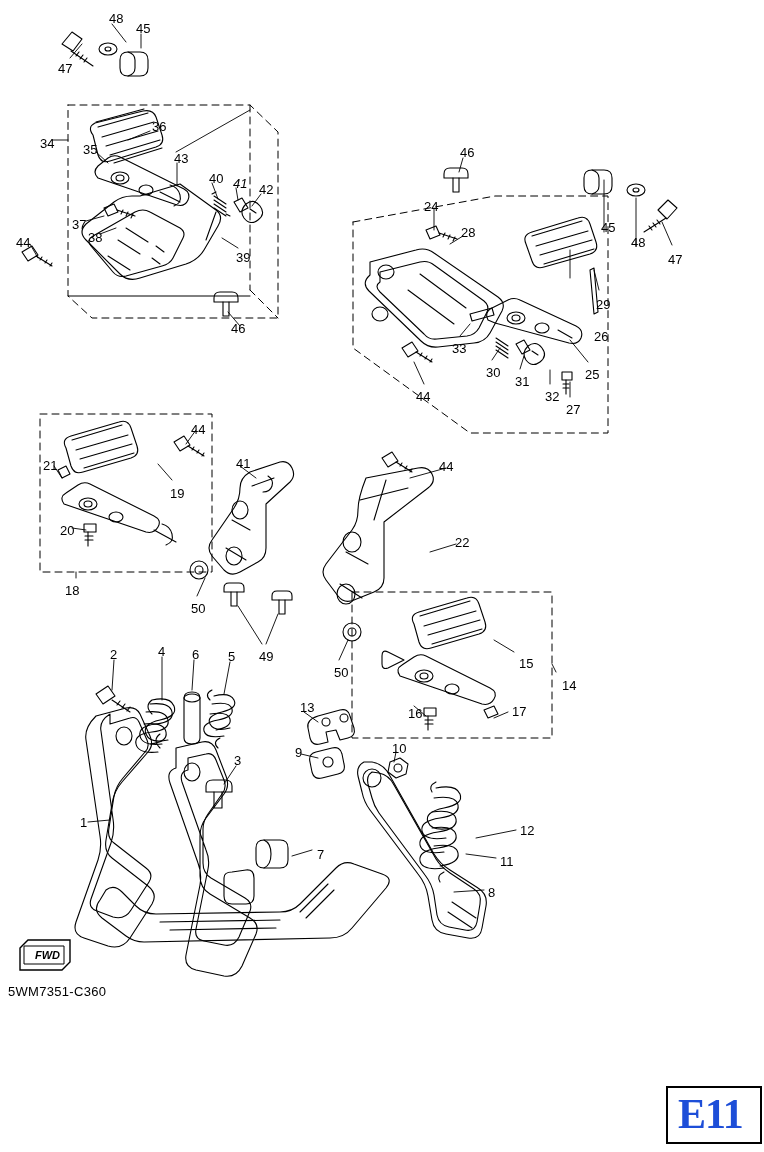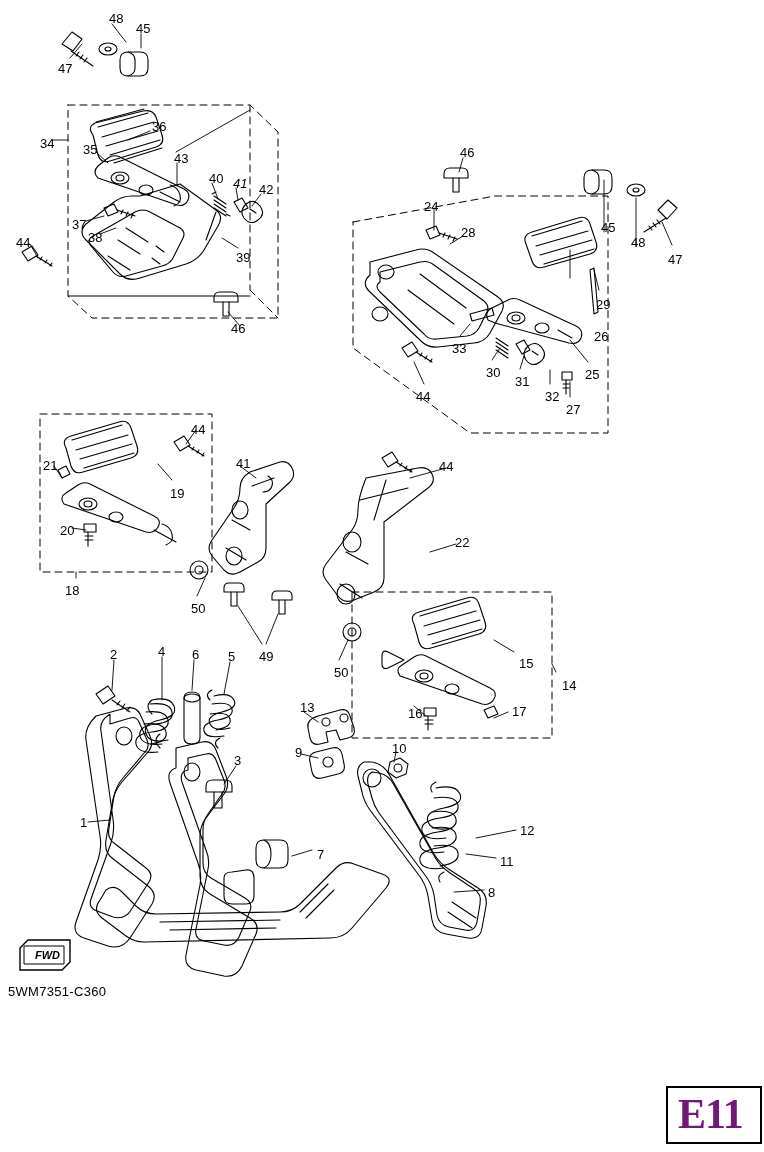--- a/index.html
+++ b/index.html
@@ -67,21 +67,21 @@
     background: #fff;
     overflow: hidden;
   }
   #page-tag .tag-text {
     position: absolute;
     left: 10px;
     top: 2px;
     font-size: 42px;
     font-weight: bold;
     font-family: "Liberation Serif", serif;
-    color: #701a75;
+    color: #1d4ed8;
     letter-spacing: -1px;
   }
 </style>
 </head>
 <body>
 
 <div id="page">
 
   <svg id="diagram-svg" viewBox="0 0 764 1152">
     <g fill="none" stroke="#000" stroke-width="1.1" stroke-linejoin="round" stroke-linecap="round">

